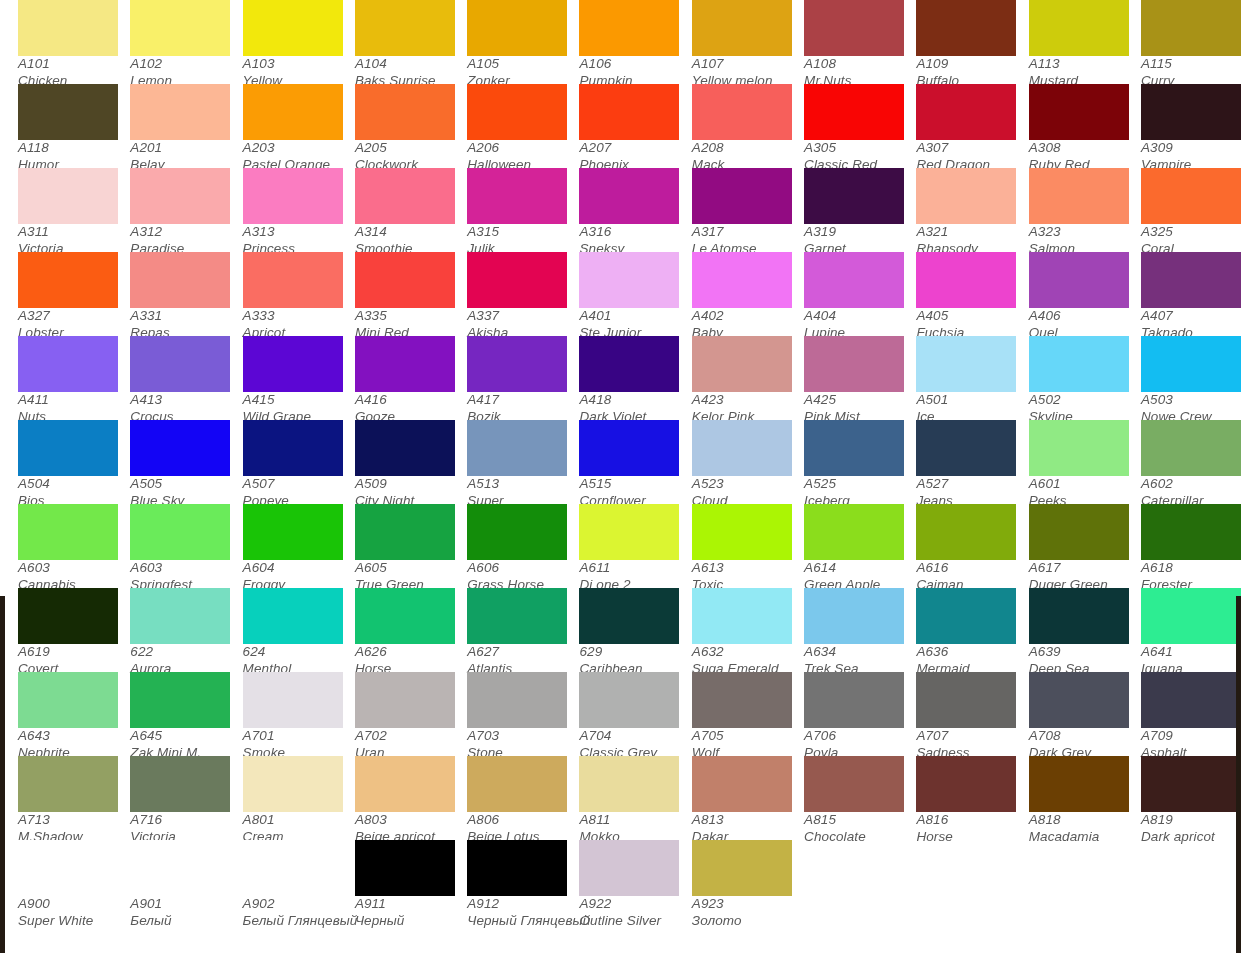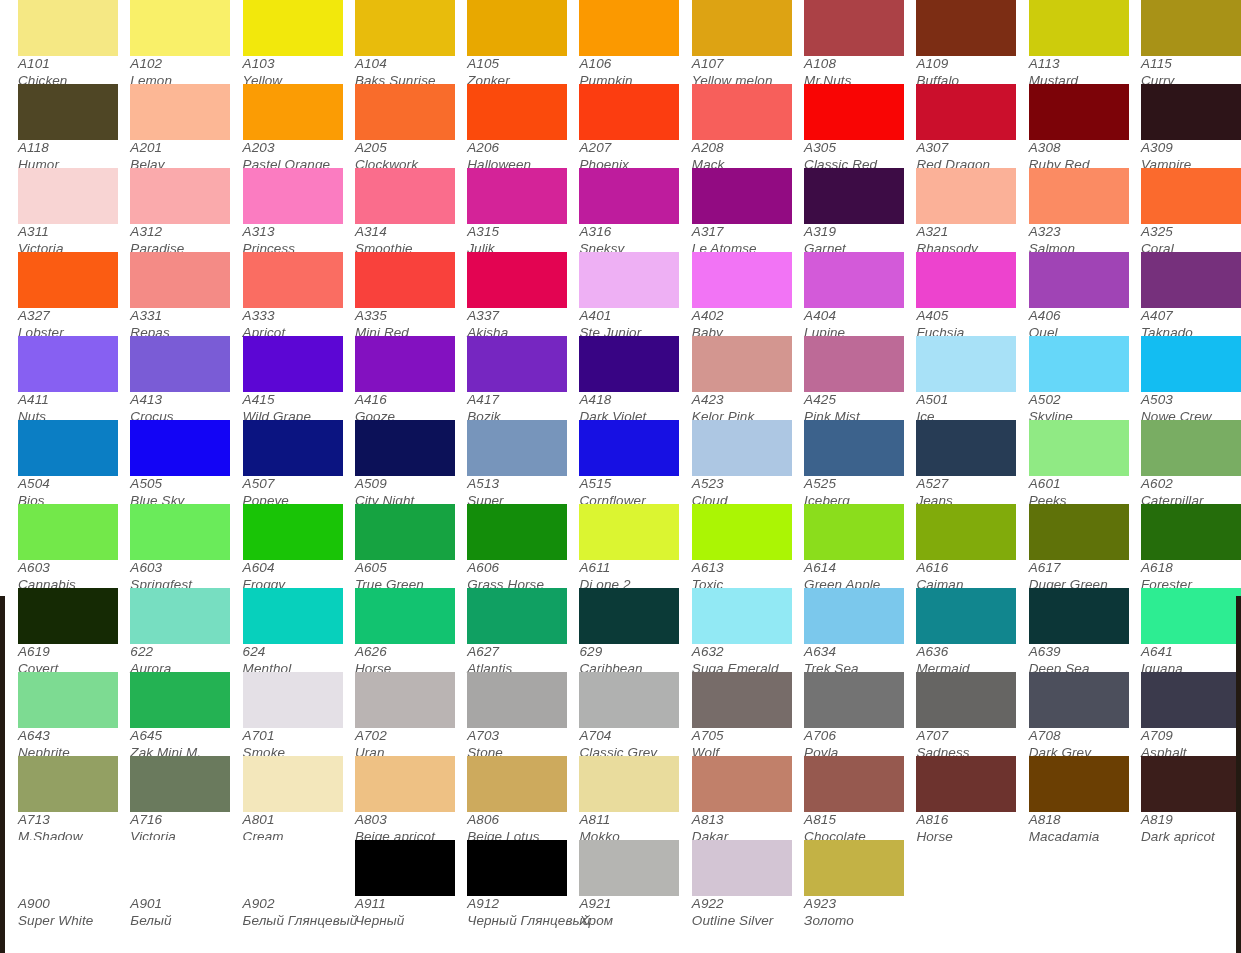--- a/index.html
+++ b/index.html
@@ -190,21 +190,20 @@
       <div class="swatch-cell"><span class="swatch-chip" title="Dakar" style="background: rgb(193, 128, 106);"></span><span class="swatch-labels"><span class="swatch-code">A813</span><span class="swatch-name">Dakar</span></span></div>
       <div class="swatch-cell"><span class="swatch-chip" title="Chocolate" style="background: rgb(150, 89, 79);"></span><span class="swatch-labels"><span class="swatch-code">A815</span><span class="swatch-name">Chocolate</span></span></div>
       <div class="swatch-cell"><span class="swatch-chip" title="Horse" style="background: rgb(109, 51, 46);"></span><span class="swatch-labels"><span class="swatch-code">A816</span><span class="swatch-name">Horse</span></span></div>
       <div class="swatch-cell"><span class="swatch-chip" title="Macadamia" style="background: rgb(107, 63, 3);"></span><span class="swatch-labels"><span class="swatch-code">A818</span><span class="swatch-name">Macadamia</span></span></div>
       <div class="swatch-cell"><span class="swatch-chip" title="Dark tobacco" style="background: rgb(59, 30, 27);"></span><span class="swatch-labels"><span class="swatch-code">A819</span><span class="swatch-name">Dark apricot</span></span></div>
       <div class="swatch-cell"><span class="swatch-chip" title="Super White" style="background: rgb(255, 255, 255);"></span><span class="swatch-labels"><span class="swatch-code">A900</span><span class="swatch-name">Super White</span></span></div>
       <div class="swatch-cell"><span class="swatch-chip" title="Белый" style="background: rgb(255, 255, 255);"></span><span class="swatch-labels"><span class="swatch-code">A901</span><span class="swatch-name">Белый</span></span></div>
       <div class="swatch-cell"><span class="swatch-chip" title="Белый Глянцевый" style="background: rgb(255, 255, 255);"></span><span class="swatch-labels"><span class="swatch-code">A902</span><span class="swatch-name">Белый Глянцевый</span></span></div>
       <div class="swatch-cell"><span class="swatch-chip" title="Черный" style="background: rgb(0, 0, 0);"></span><span class="swatch-labels"><span class="swatch-code">A911</span><span class="swatch-name">Черный</span></span></div>
       <div class="swatch-cell"><span class="swatch-chip" title="Черный Глянцевый" style="background: rgb(0, 0, 0);"></span><span class="swatch-labels"><span class="swatch-code">A912</span><span class="swatch-name">Черный Глянцевый</span></span></div>
-      <div class="swatch-cell"><span class="swatch-chip" title="Хром" style="background: rgb(181, 181, 178);"></span><span class="swatch-labels"><span class="swatch-code">A921</span><span class="swatch-name">Хром</span></span></div>
       <div class="swatch-cell"><span class="swatch-chip" title="Outline Silver" style="background: rgb(211, 197, 212);"></span><span class="swatch-labels"><span class="swatch-code">A922</span><span class="swatch-name">Outline Silver</span></span></div>
       <div class="swatch-cell"><span class="swatch-chip" title="Золото" style="background: rgb(195, 178, 69);"></span><span class="swatch-labels"><span class="swatch-code">A923</span><span class="swatch-name">Золото</span></span></div>
       <div class="swatch-cell empty"><span class="swatch-chip" title="" style="background: rgb(255, 255, 255);"></span><span class="swatch-labels"><span class="swatch-code"></span><span class="swatch-name"></span></span></div>
       <div class="swatch-cell empty"><span class="swatch-chip" title="" style="background: rgb(255, 255, 255);"></span><span class="swatch-labels"><span class="swatch-code"></span><span class="swatch-name"></span></span></div>
     </div>
 
   <div class="edge-rail left" id="rail-left" style="top: 596px; height: 357px; width: 5px; background: rgb(35, 26, 18);"></div>
   <div class="edge-rail right" id="rail-right" style="top: 596px; height: 357px; width: 5px; background: rgb(35, 26, 18);"></div>
 
 </div>

